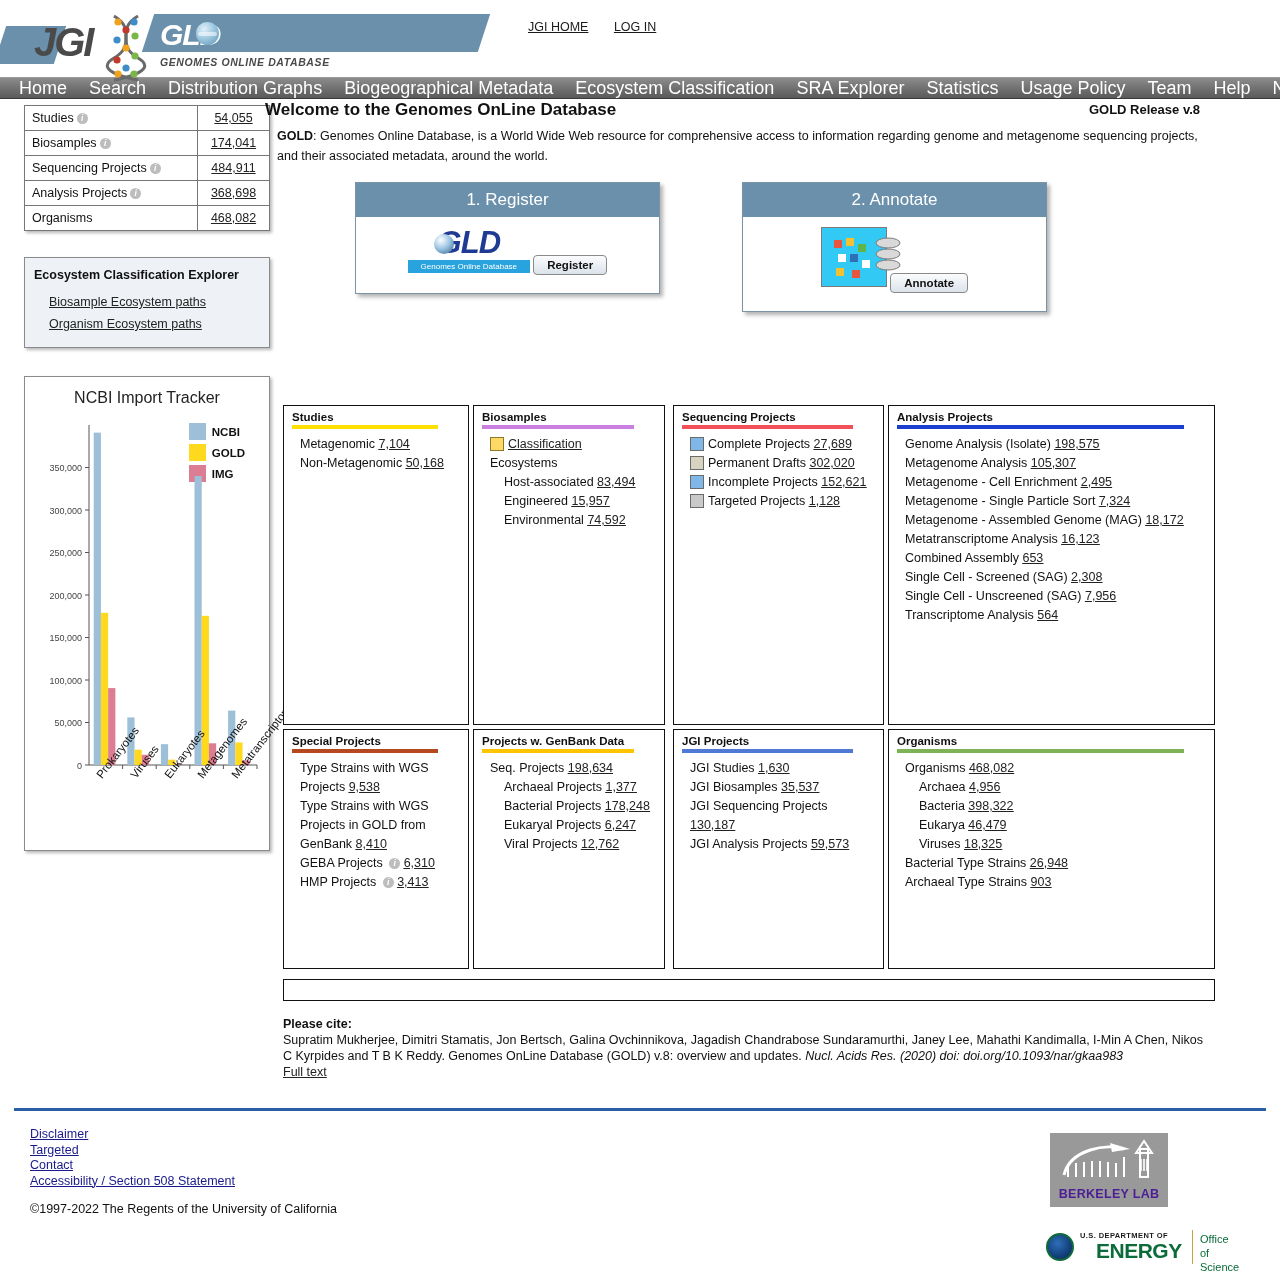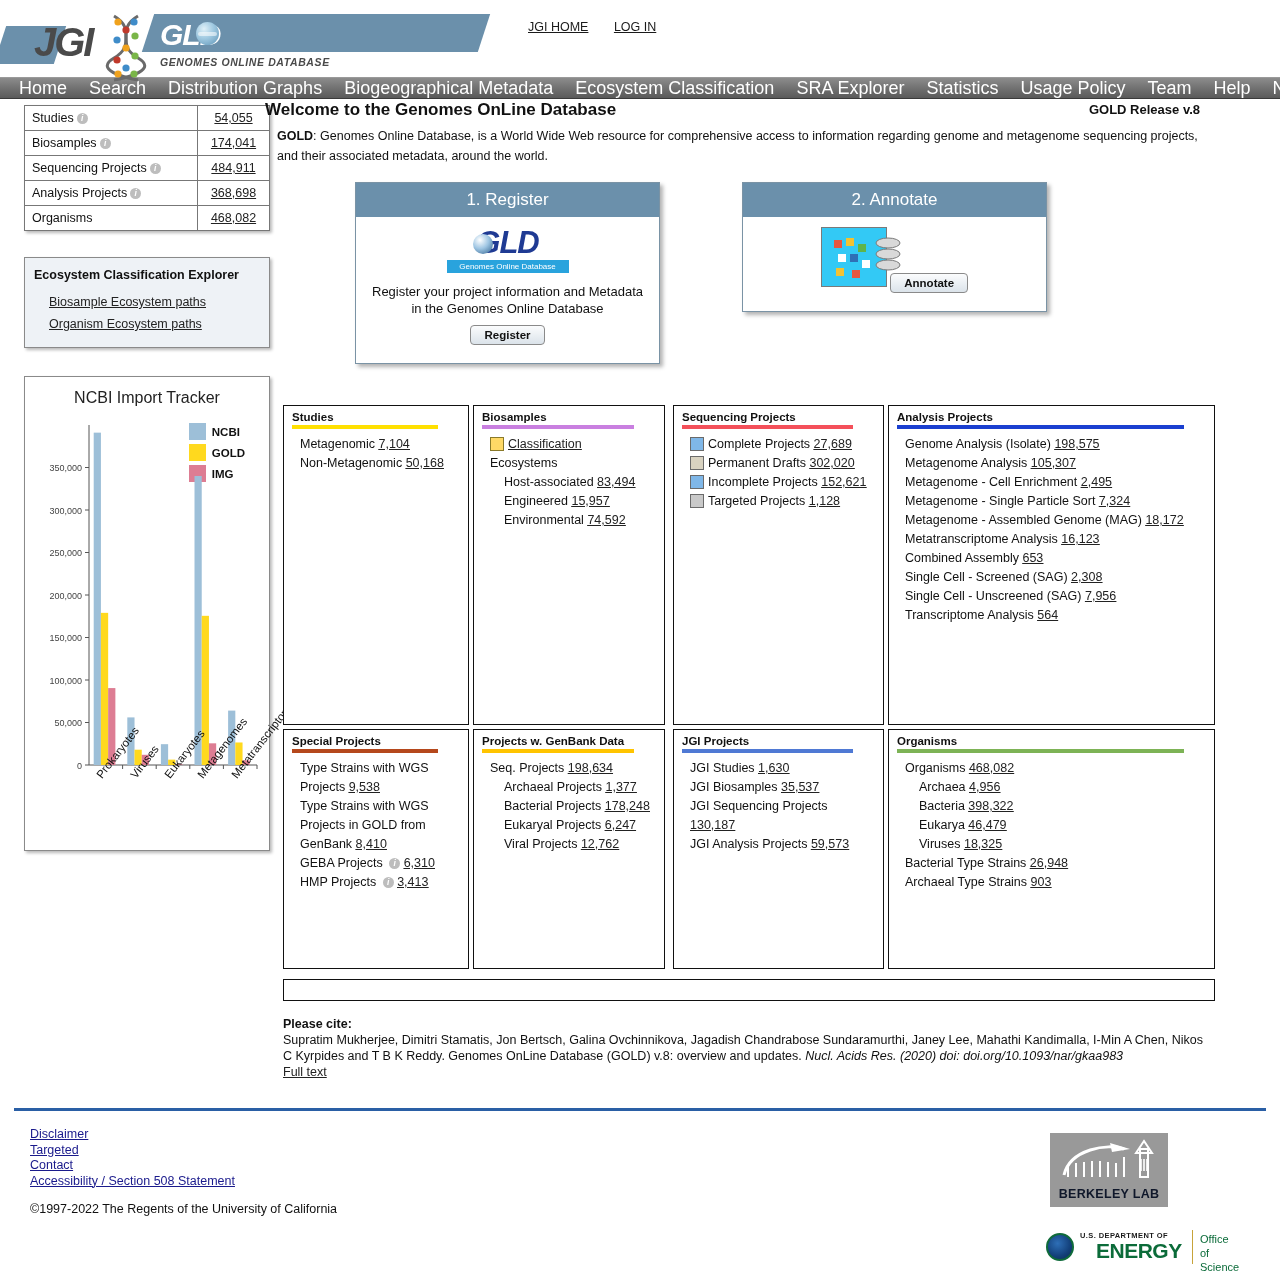--- a/index.html
+++ b/index.html
@@ -111,21 +111,21 @@
   .cite b { font-size:12.5px; }
   .cite i { font-style:italic; }
   .cite a { text-decoration:underline; }
 
   .bluerule { position:absolute; left:14px; top:1108px; width:1252px; height:3px; background:#2a5fa5; }
   .footlinks { position:absolute; left:30px; top:1127px; font-size:12.5px; line-height:15.5px; }
   .footlinks a { display:block; color:#1a1a8c; text-decoration:underline; }
   .copy { position:absolute; left:30px; top:1202px; font-size:12.5px; }
 
   .berkeley { position:absolute; left:1050px; top:1133px; width:118px; height:74px;
-              background:#999999; color:#0f172a; }
+              background:#999999; color:#4c1d95; }
   .bk-text { position:absolute; bottom:6px; width:100%; text-align:center;
              font-size:12.5px; font-weight:bold; letter-spacing:.3px; }
   .doe { position:absolute; left:1046px; top:1228px; width:190px; height:38px; }
   .doe-seal { position:absolute; left:0; top:5px; width:28px; height:28px; border-radius:50%;
               background:radial-gradient(circle at 40% 35%,#2e6fb7 0%,#13407a 60%,#0b2a52 100%);
               border:2px solid #0f6b3a; }
   .doe-dept { position:absolute; left:34px; top:3px; font-size:7.5px; font-weight:bold;
               color:#1a1a1a; letter-spacing:.4px; }
   .doe-energy { position:absolute; left:50px; top:11px; font-size:21px; font-weight:bold;
                 color:#0b6b39; letter-spacing:-.5px; }
@@ -285,21 +285,20 @@
   <div class="intro"><b>GOLD</b><span>: Genomes Online Database, is a World Wide Web resource for comprehensive access to information regarding genome and metagenome sequencing projects, and their associated metadata, around the world.</span></div>
 
   <div class="cards">
     <div class="card c1">
       <div class="card-head">1. Register</div>
       <div class="card-body">
         <div class="goldlogo">
           <div class="gl-top"><span>GLD</span><span class="gl-globe"></span></div>
           <div class="gl-bar">Genomes Online Database</div>
         </div>
-        <div class="card-text">Register your project information and Metadata in the Genomes Online Database</div>
         <span class="btn">Register</span>
       </div>
     </div>
     <div class="card c2">
       <div class="card-head">2. Annotate</div>
       <div class="card-body">
         <div style="position:relative;display:inline-block;">
           <span class="imglogo">
             <span class="imgsq" style="left:12px;top:12px;background:#e8563f;"></span>
             <span class="imgsq" style="left:24px;top:10px;background:#f2c231;"></span>

